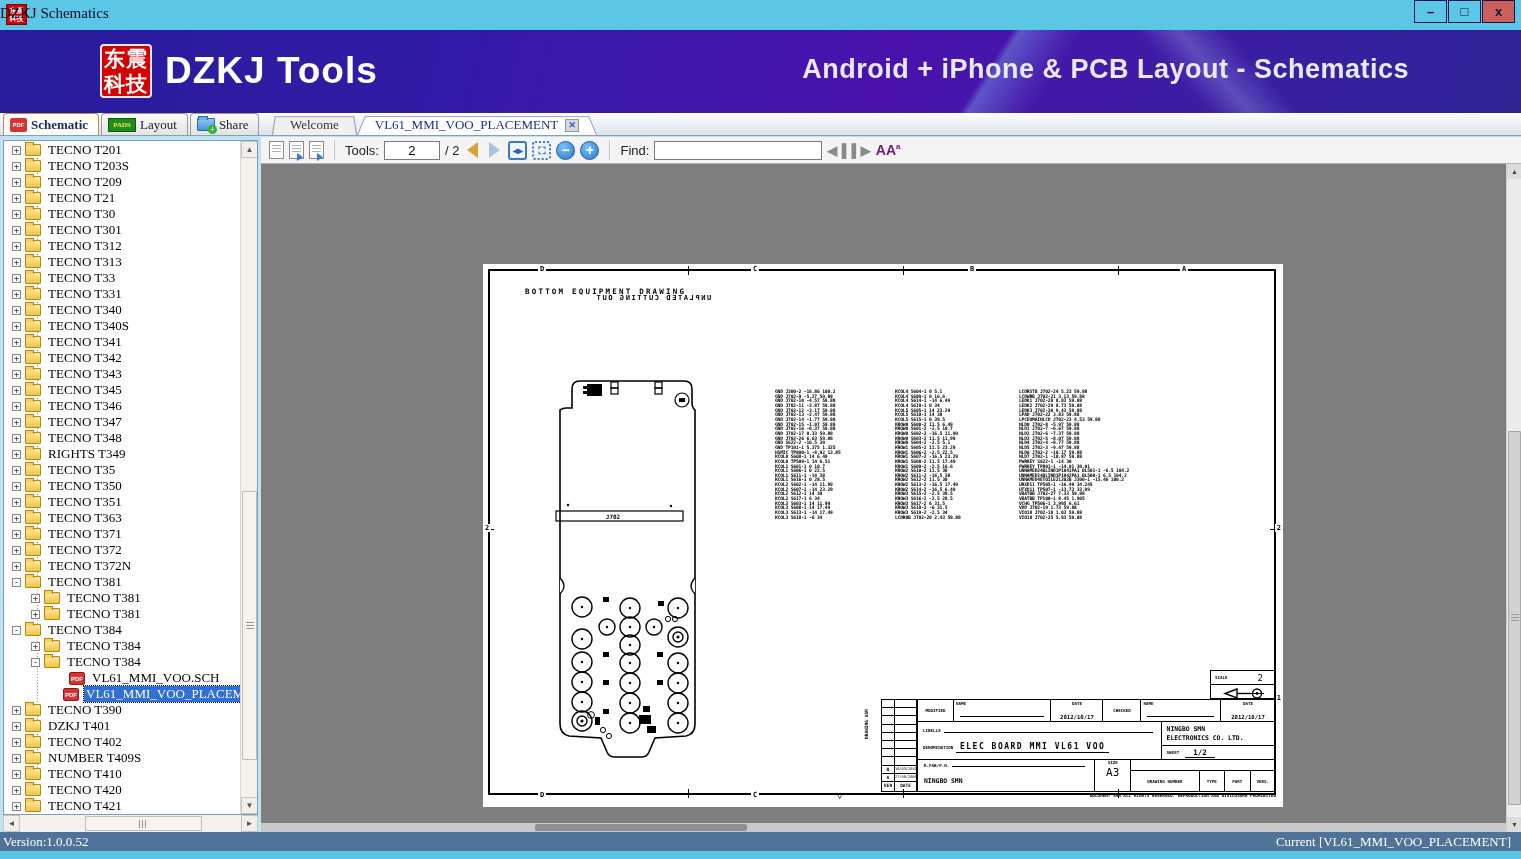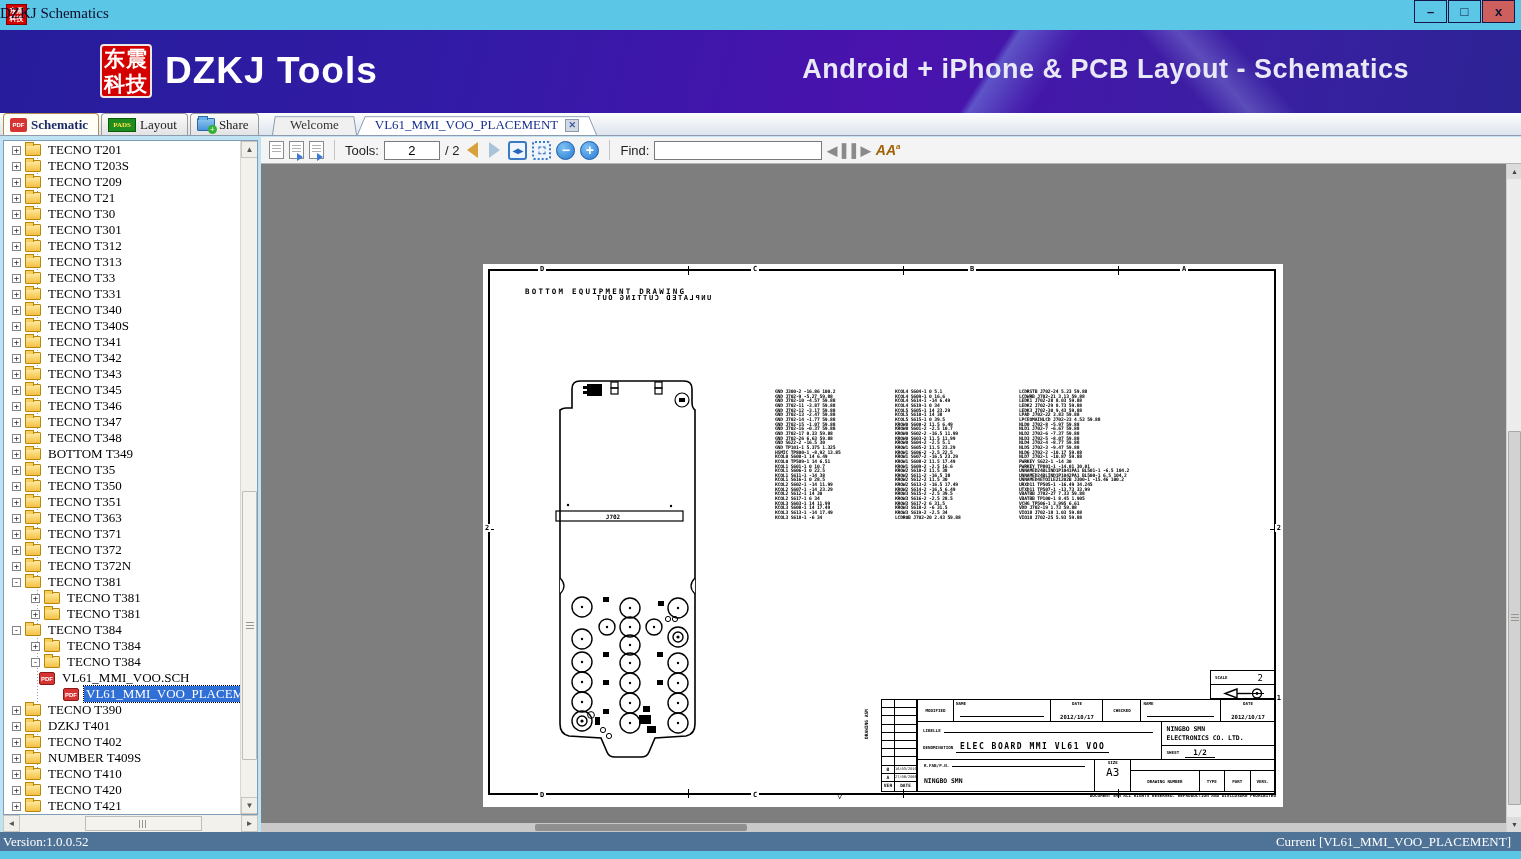--- a/index.html
+++ b/index.html
@@ -117,21 +117,21 @@
   .navtri { width:0; height:0; border-top:8px solid transparent; border-bottom:8px solid transparent; margin:0 3px; }
   .navtri.back { border-right:11px solid #d8a23a; }
   .navtri.fwd  { border-left:11px solid #a9c3d9; }
   .fitbtn { width:19px; height:19px; border:2px solid #3a78c8; border-radius:3px; color:#2a66b8;
             font-size:10px; line-height:15px; text-align:center; background:#eef5fd; font-weight:bold; }
   .fitbtn.dotted { border-style:dotted; }
   .zoombtn { width:19px; height:19px; border-radius:50%; background:radial-gradient(circle at 35% 30%,#7cc0f4,#2a7cd4);
              border:1px solid #1a5aa8; color:#fff; font-size:14px; font-weight:bold; line-height:17px; text-align:center; }
   .findinput { width:168px; height:19px; border:1px solid #7a7a7a; background:#fff; font-size:12px; padding:0 4px; }
   .gicon { color:#8a8a8a; font-size:13px; font-weight:bold; }
-  .fonticon { color:#a16207; font-weight:bold; font-size:14px;font-style:italic; }
+  .fonticon { color:#701a75; font-weight:bold; font-size:14px; }
   .fonticon sup { font-size:8px; }
 
   
   .viewer { position:absolute; left:0; right:15px; top:27px; bottom:0; background:#7e7e7e; overflow:hidden; }
   .vhscroll { position:absolute; left:0; right:15px; bottom:0; height:9px; background:#c9c9c9; }
   .vhthumb { position:absolute; top:1px; height:7px; background:#8f8f8f; border-radius:2px; }
   .vvscroll { position:absolute; right:0; top:27px; bottom:0; width:15px; background:#ececec; border-left:1px solid #cfcfcf; }
   .vvbtn { position:absolute; left:0; width:15px; height:15px; background:#dcdcdc; color:#444;
            font-size:7px; text-align:center; line-height:15px; }
   .vvthumb { position:absolute; left:1px; width:13px; background:#d2d2d2; border:1px solid #a8a8a8; border-radius:1px; }
@@ -340,21 +340,21 @@
               <span class="tlabel">TECNO T347</span>
             </div>
             <div class="tree-row" style="padding-left: 8px;">
               <span class="toggle">+</span>
               <span class="ficon"></span>
               <span class="tlabel">TECNO T348</span>
             </div>
             <div class="tree-row" style="padding-left: 8px;">
               <span class="toggle">+</span>
               <span class="ficon"></span>
-              <span class="tlabel">BOTTOM T349</span>
+              <span class="tlabel">RIGHTS T349</span>
             </div>
             <div class="tree-row" style="padding-left: 8px;">
               <span class="toggle">+</span>
               <span class="ficon"></span>
               <span class="tlabel">TECNO T35</span>
             </div>
             <div class="tree-row" style="padding-left: 8px;">
               <span class="toggle">+</span>
               <span class="ficon"></span>
               <span class="tlabel">TECNO T350</span>
@@ -407,21 +407,21 @@
             <div class="tree-row" style="padding-left: 27px;">
               <span class="toggle">+</span>
               <span class="ficon"></span>
               <span class="tlabel">TECNO T384</span>
             </div>
             <div class="tree-row" style="padding-left: 27px;">
               <span class="toggle">-</span>
               <span class="ficon"></span>
               <span class="tlabel">TECNO T384</span>
             </div>
-            <div class="tree-row" style="padding-left: 22px;">
+            <div class="tree-row" style="padding-left: 52px;">
               <span class="toggle-spacer"></span>
               <span class="pdficon">PDF</span>
               <span class="tlabel">VL61_MMI_VOO.SCH</span>
             </div>
             <div class="tree-row" style="padding-left: 46px;">
               <span class="toggle-spacer"></span>
               <span class="pdficon">PDF</span>
               <span class="tlabel sel">VL61_MMI_VOO_PLACEMENT</span>
             </div>
             <div class="tree-row" style="padding-left: 8px;">

